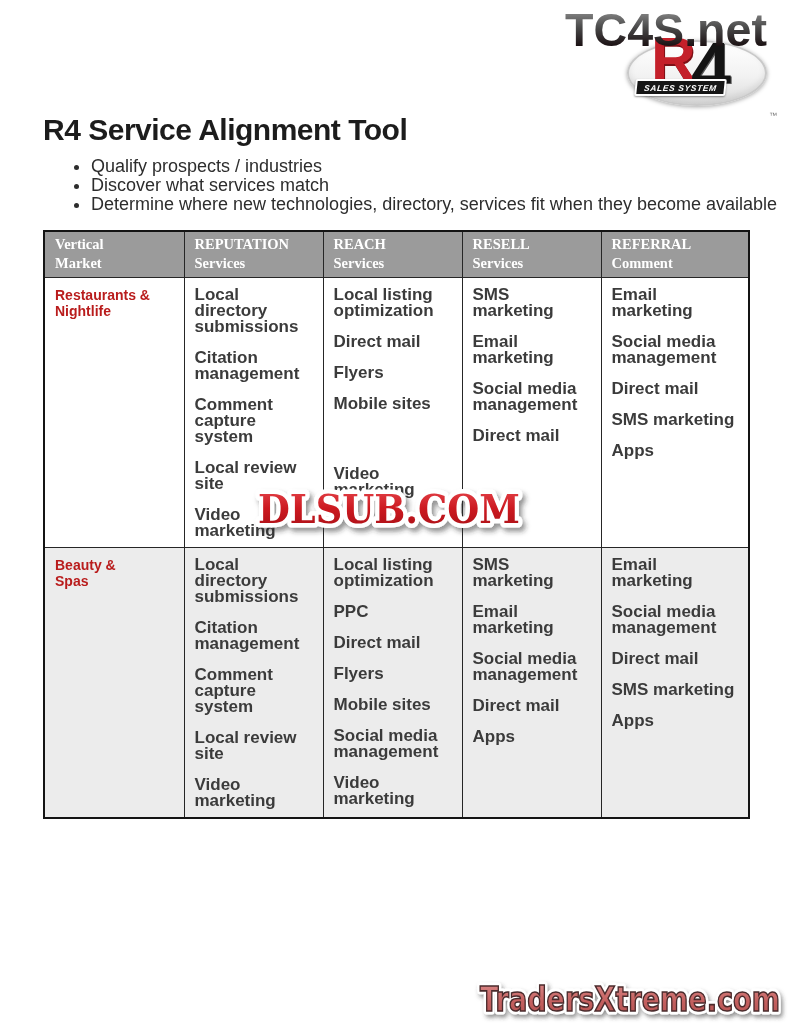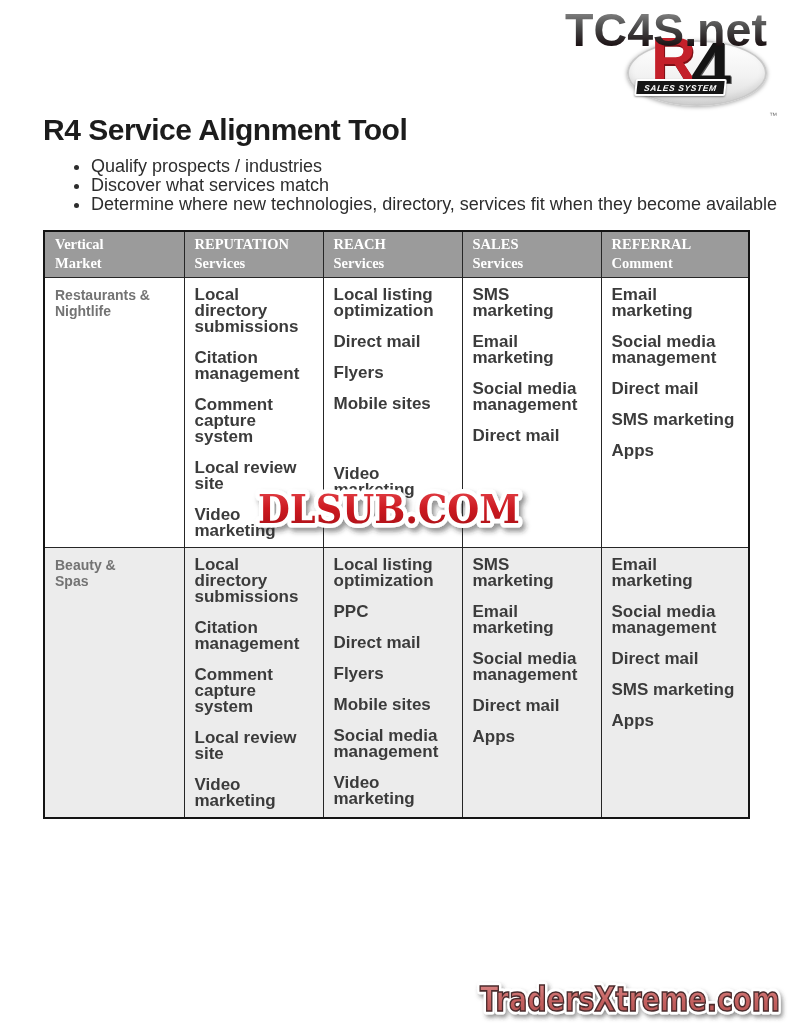--- a/index.html
+++ b/index.html
@@ -70,21 +70,21 @@
     line-height:19px; padding:3px 10px 4px 10px;
     border:1px solid #262626; white-space:pre-line;
     vertical-align:top; height:42px;font-family:Liberation Serif, serif;
   }
   .matrix td {
     vertical-align:top; padding:9px 8px 8px 10px;
     font-size:17px; color:#3b3b3b; line-height:16px;
     border:1px solid #262626;
     font-weight:bold;
   }
-  .matrix td.market { font-weight:bold; color:#737373; white-space:pre-line; font-size:14px;margin-top:12px; }
+  .matrix td.market { font-weight:bold; color:#b91c1c; white-space:pre-line; font-size:14px;margin-top:12px; }
   .matrix tr.row-alt td { background:#ececec; }
   .matrix col.c0 { width:140px; }
   .matrix col.c1, .matrix col.c2, .matrix col.c3 { width:139px; }
   .matrix col.c4 { width:148px; }
   .cell-item { margin-bottom:15px; }
   .cell-item:last-child { margin-bottom:0; }
   .cell-item.spacer { height:24px; }
 
   
   .wm-center { position:absolute; left:250px; top:478px; z-index:10; overflow:visible; }
@@ -133,21 +133,21 @@
           <col class="c4">
         </colgroup>
       <thead>
         <tr>
           <th>Vertical
 Market</th>
           <th>REPUTATION
 Services</th>
           <th>REACH
 Services</th>
-          <th>SALES
+          <th>RESELL
 Services</th>
           <th>REFERRAL
 Comment</th>
         </tr>
       </thead>
       <tbody>
         <tr>
           <td class="market">Restaurants &amp;
 Nightlife</td>
           <td>

